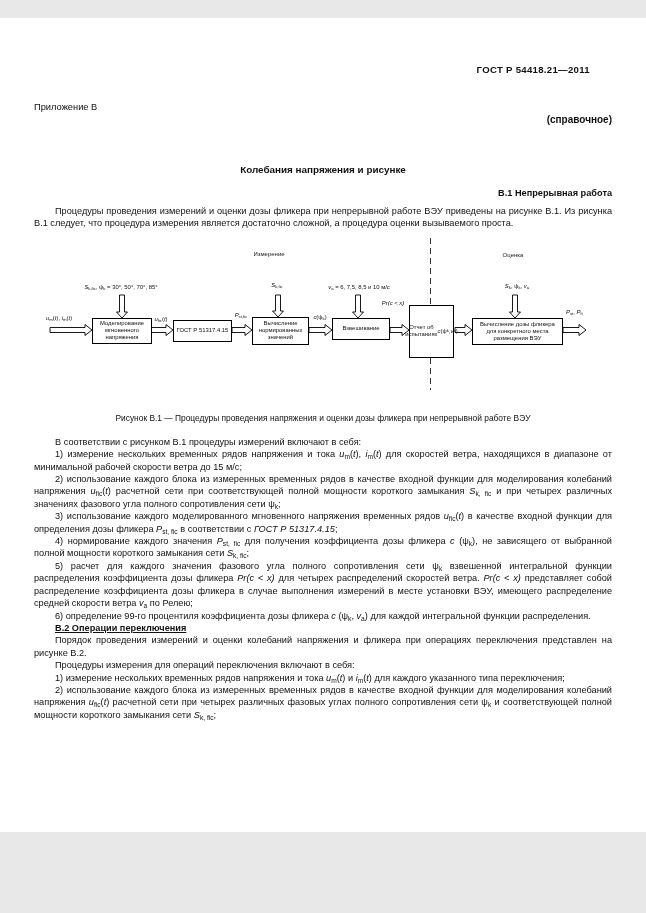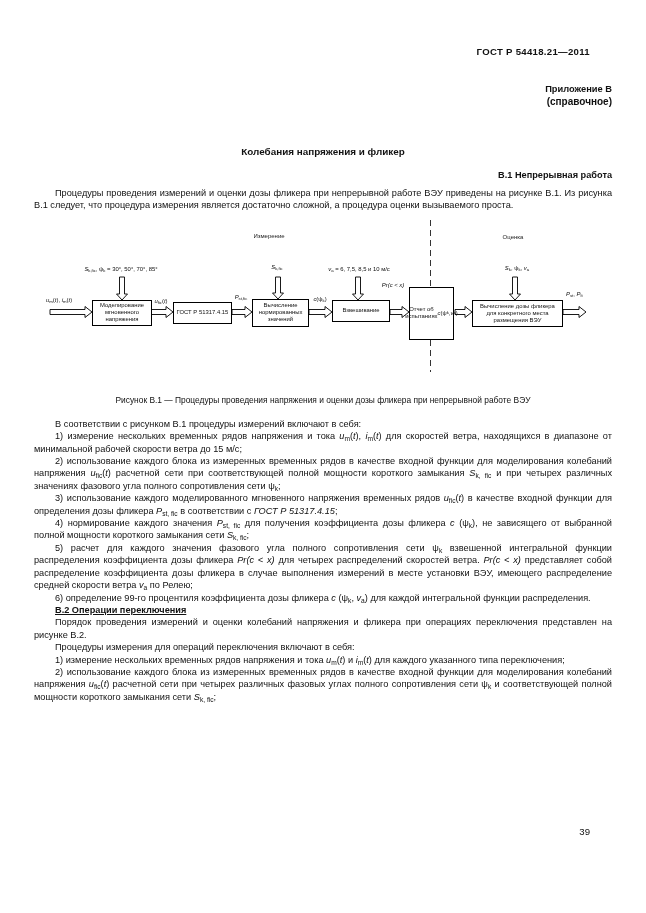--- a/index.html
+++ b/index.html
@@ -1,30 +1,30 @@
 <!DOCTYPE html>
 <html lang="ru"><head>
 <meta charset="utf-8">
 <style>
   html,body{margin:0;padding:0;background:#e8e8e8;}
   .page{
     position:relative;
-    width:646px;height:913px;
-    margin:0 auto;
+    width:646px;height:814px;
+    margin:18px auto;
     background:#fff;
     font-family:"Liberation Sans","DejaVu Sans",sans-serif;
     color:#111;
     overflow:hidden;
   }
   .std-code{
     position:absolute;top:46px;right:56px;
     font-size:9.6px;font-weight:bold;letter-spacing:.3px;
   }
   .content{padding:84px 34px 0 34px;}
-  .annex-label{text-align:right;font-size:9.3px;font-weight:bold;line-height:11.5px;}
+  .annex-label{text-align:left;font-size:9.3px;font-weight:normal;line-height:11.5px;}
   .annex-note{text-align:right;font-size:10px;font-weight:bold;line-height:11.5px;}
   .doc-title{text-align:center;font-size:9.9px;font-weight:bold;margin-top:39px;}
   .sec-heading{font-size:9.2px;font-weight:bold;margin-top:13px;text-indent:21px;text-align:right;}
   .body-p{
     margin:0;font-size:9.2px;line-height:12.4px;
     text-align:justify;text-indent:21px;
   }
   .body-p.bold{font-weight:bold;text-align:left;text-decoration:underline;}
   .intro{margin-top:7px;}
   sub{font-size:.72em;line-height:0;vertical-align:-0.25em;}
@@ -66,21 +66,21 @@
 
 <div class="page">
 
   <div class="std-code">ГОСТ Р 54418.21—2011</div>
 
   <div class="content">
 
     <div class="annex-label">Приложение В</div>
     <div class="annex-note">(справочное)</div>
 
-    <div class="doc-title">Колебания напряжения и фликер</div>
+    <div class="doc-title">Колебания напряжения и рисунке</div>
 
     <div class="sec-heading">В.1 Непрерывная работа</div>
 
     <p class="body-p intro">Процедуры проведения измерений и оценки дозы фликера при непрерывной работе ВЭУ приведены на рисунке В.1. Из рисунка В.1 следует, что процедура измерения является достаточно сложной, а процедура оценки вызываемого проста.</p>
 
     <div class="figure">
 
       <svg width="646" height="168" viewBox="0 0 646 168">
         <line x1="430.5" y1="0" x2="430.5" y2="152" stroke="#333" stroke-width="1" stroke-dasharray="6 4"></line>
         <g fill="#fff" stroke="#000" stroke-width="0.9" stroke-linejoin="miter">

